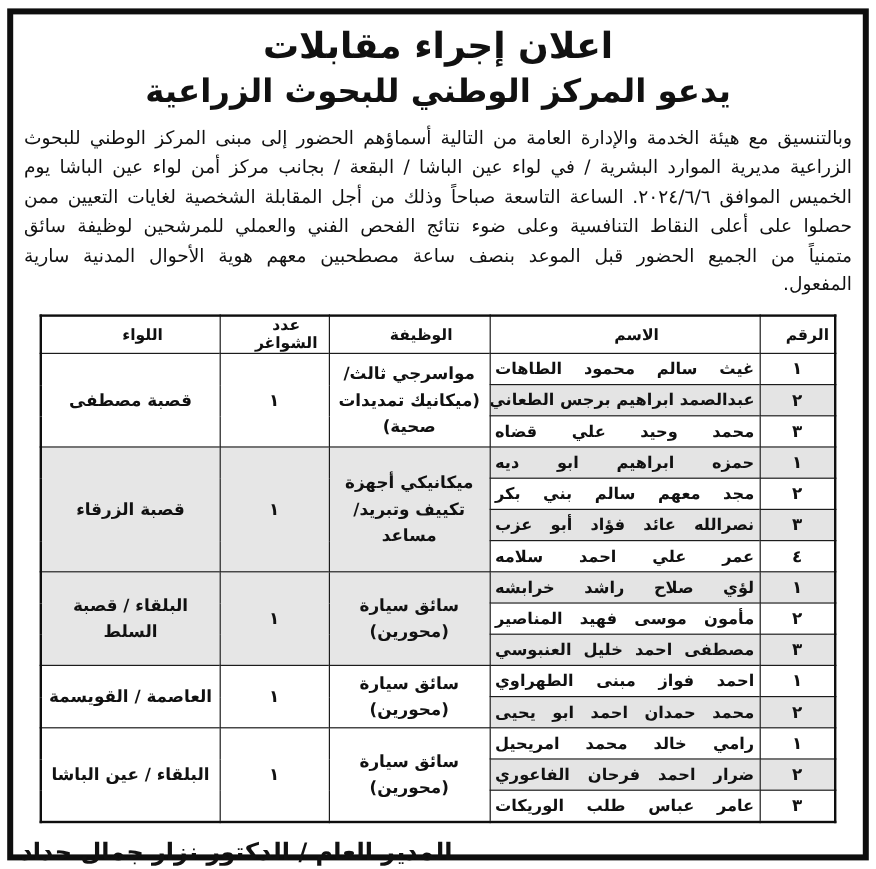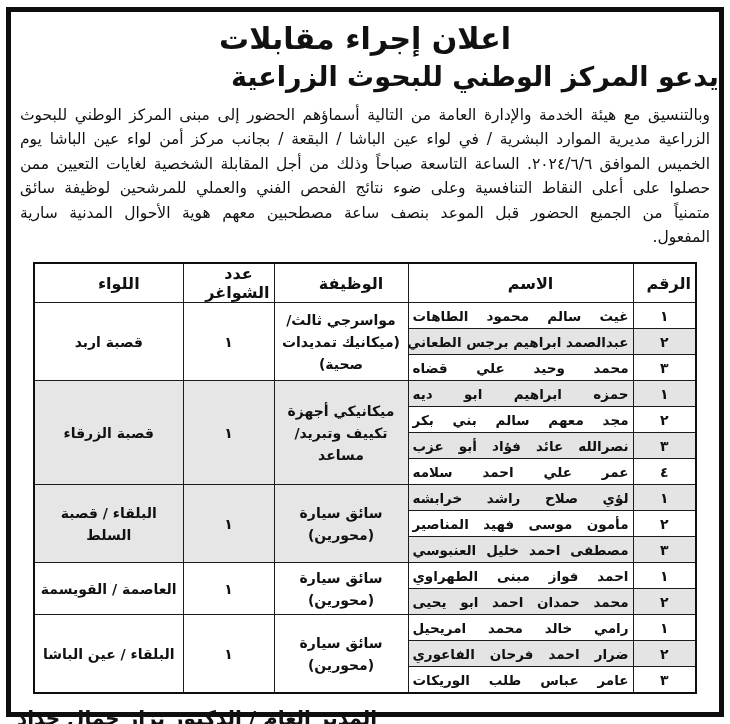--- a/index.html
+++ b/index.html
@@ -28,21 +28,21 @@
   .title-1 {
     margin-top: 9px;
     text-align: center;
     font-size: 30px;
     font-weight: 700;
     line-height: 36px;
     letter-spacing: 0.5px;
   }
   .title-2 {
     margin-top: 3px;
-    text-align: right;
+    text-align: center;
     font-size: 27px;
     font-weight: 700;
     line-height: 34px;
   }
   .body-par {
     direction: rtl;
     margin: 9px 9px 0 9px;
     font-size: 15.5px;
     font-weight: 400;
     line-height: 24.4px;
@@ -58,21 +58,21 @@
     width: 662px;
   }
   table.ann th, table.ann td {
     border: 1px solid #1c1c1c;
     font-weight: 700;
     padding: 0 4px;
     overflow: hidden;
   }
   table.ann th {
     height: 27px;
-    font-size: 16px;
+    font-size: 13px;
     background: #ffffff;
     padding-left: 24px;
   }
   td.c-num {
     height: 25px;
     text-align: center;
     font-size: 14px;
   }
   td.c-name {
     font-size: 13.5px;
@@ -126,21 +126,21 @@
           <th>اللواء</th>
         </tr>
       </thead>
       <tbody>
 
         <tr>
           <td class="c-num">١</td>
           <td class="c-name">غيث سالم محمود الطاهات</td>
           <td class="c-pos" rowspan="3">مواسرجي ثالث/ (ميكانيك تمديدات صحية)</td>
           <td class="c-vac" rowspan="3">١</td>
-          <td class="c-dist" rowspan="3">قصبة اربد</td>
+          <td class="c-dist" rowspan="3">قصبة مصطفى</td>
         </tr>
         <tr>
           <td class="c-num shade">٢</td>
           <td class="c-name shade">عبدالصمد ابراهيم برجس الطعاني</td>
         </tr>
         <tr>
           <td class="c-num">٣</td>
           <td class="c-name">محمد وحيد علي قضاه</td>
         </tr>
 

